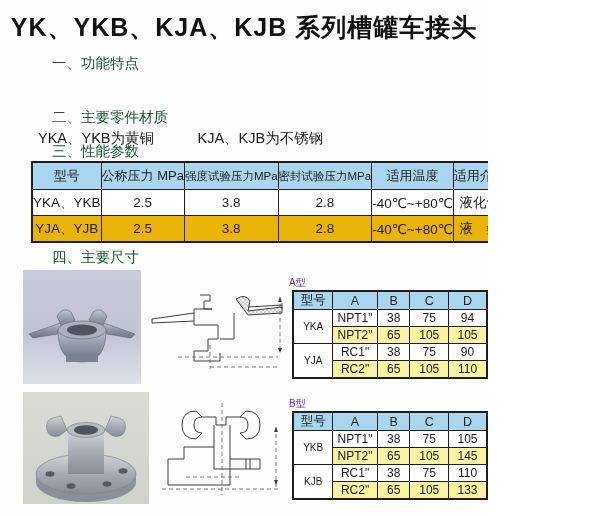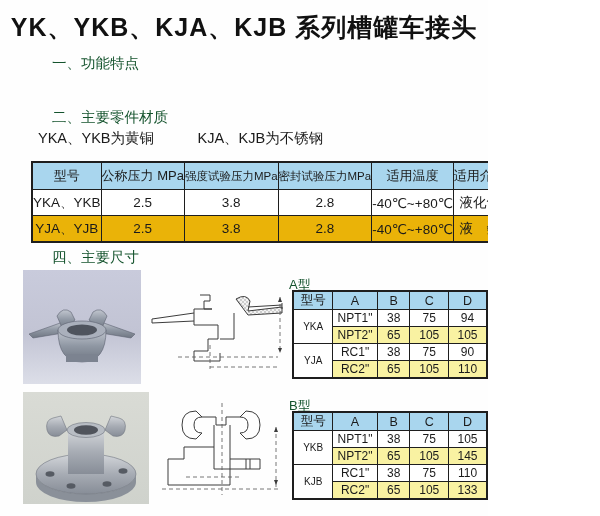--- a/index.html
+++ b/index.html
@@ -19,21 +19,21 @@
   table{border-collapse:collapse;table-layout:fixed;}
   td,th{border:1px solid #1e1e1e;text-align:center;vertical-align:middle;
         padding:0;font-weight:normal;overflow:hidden;white-space:nowrap;}
 
   .perf-table{position:absolute;left:31px;top:161px;border:2px solid #1e1e1e;}
   .perf-table th{background:#a9d6ee;font-size:13px;height:26px;}
   .perf-table th.small{font-size:11.5px;}
   .perf-table td{font-size:13.5px;height:25px;background:#ffffff;margin-top:6px;}
   .perf-table tr.yellow td{background:#eab308;}
 
-  .type-label{position:absolute;font-size:13px;color:#14532d;}
+  .type-label{position:absolute;font-size:10px;color:#6d28d9;}
   .la{left:289px;top:276px;} .lb{left:289px;top:397px;}
 
   .dim-table{position:absolute;left:292px;border:2px solid #1e1e1e;}
   .ta{top:290px;} .tb{top:411px;}
   .dim-table th{background:#a9d6ee;font-size:12.5px;height:17px;}
   .dim-table td{font-size:12px;height:16px;background:#ffffff;}
   .dim-table td.model{font-size:10px;}
   .dim-table td.yellow{background:#f9f2a2;}
 
   .photo{position:absolute;}
@@ -46,20 +46,21 @@
 
 <div class="page">
 
   <div class="title">YK、YKB、KJA、KJB 系列槽罐车接头</div>
 
   <div class="sec-heading sh1">一、功能特点</div>
 
   <div class="sec-heading sh2">二、主要零件材质</div>
   <div class="materials">YKA、YKB为黄铜　　　KJA、KJB为不锈钢</div>
 
+  <div class="sec-heading sh3">三、性能参数</div>
 
   <table class="perf-table">
     <colgroup>
         <col style="width:88px">
         <col style="width:86px">
         <col style="width:88px">
         <col style="width:92px">
         <col style="width:88px">
         <col style="width:88px">
       </colgroup>

